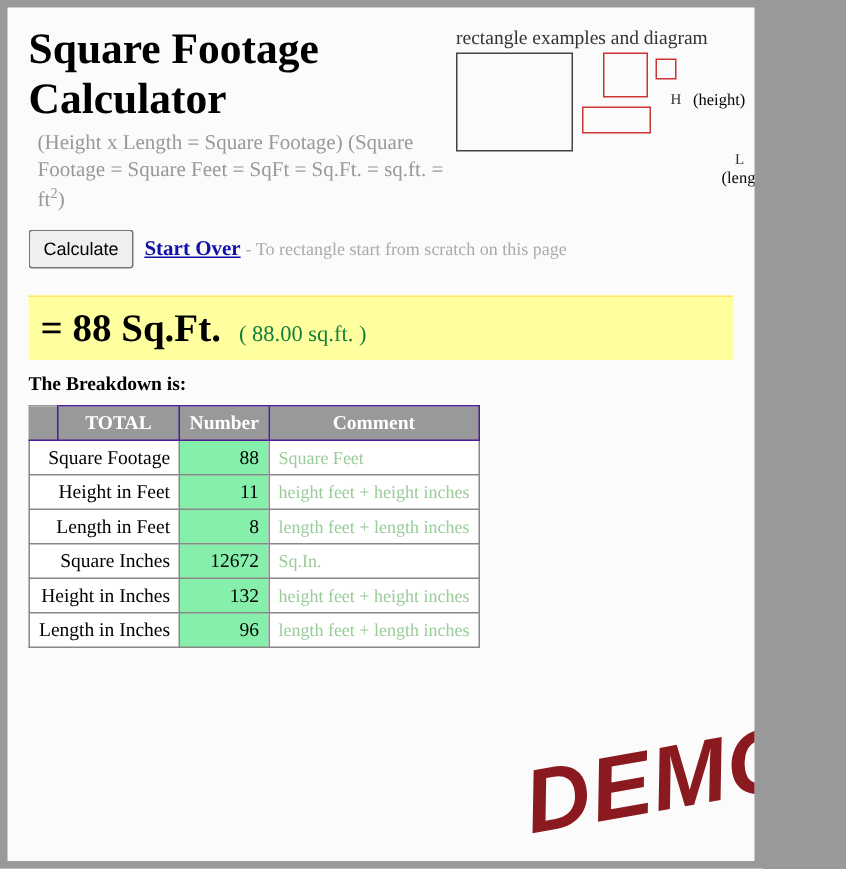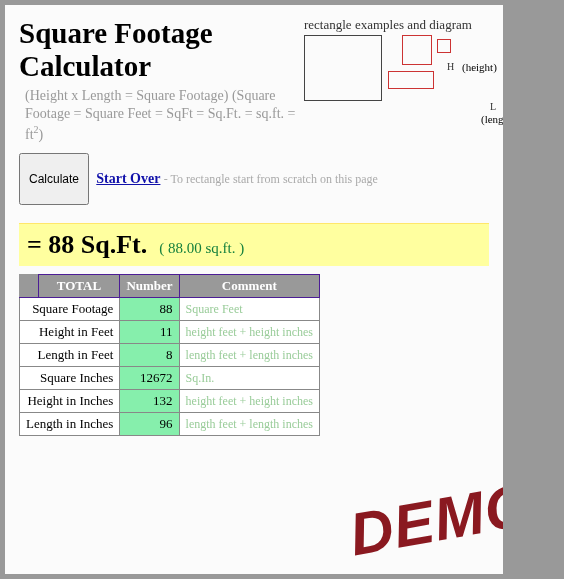--- a/index.html
+++ b/index.html
@@ -24,21 +24,21 @@
   .tL{left:186px;top:66px;}
   .hlbl{position:absolute;left:158px;top:26px;font-size:11px;}
   .llbl{position:absolute;left:177px;top:78px;font-size:11px;}
   .inputs{margin-top:14px;font-size:18px;}
   .paren{font-size:24px;font-weight:bold;}
   .lbl{font-size:20px;font-weight:bold;}
   input.num{width:55px;font-size:13px;padding:1px 3px;font-family:Arial,sans-serif;}
   .unit{font-size:15px;margin:0 6px 0 2px;}
   .xrow{font-size:16px;font-weight:bold;margin:2px 0 2px 28px;}
   .ctrlrow{margin-top:8px;font-size:13px;}
-  button.calc{font-family:Arial,sans-serif;font-size:12px;padding:17px 8px;}
+  button.calc{font-family:Arial,sans-serif;font-size:12px;padding:4px 8px;}
   a.so{color:#11a;font-weight:bold;margin-left:4px;font-size:14px;text-decoration:underline;}
   .sohint{color:#aaa;font-size:12px;}
   .result{background:#ffff9f;padding:6px 8px;margin:18px 0 8px 0;border-top:1px solid #ffe76b;}
   .result .eq{font-size:26px;font-weight:bold;}
   .result .fine{color:#15803d;font-size:15px;margin-left:8px;}
   .bklbl{font-size:13px;font-weight:bold;margin:6px 0;}
   table.bk{border-collapse:collapse;font-size:13px;}
   table.bk th{background:#999;color:#fff;font-weight:bold;padding:3px 6px;border:1px solid #4c1d95;}
   table.bk th.blank{background:#999;border-left:1px solid #999;border-top:1px solid #999;}
   table.bk td{border:1px solid #888;padding:3px 6px;}
@@ -80,20 +80,21 @@
     <button class="calc">Calculate</button>
     <a href="#" class="so">Start Over</a>
     <span class="sohint"> - To rectangle start from scratch on this page</span>
   </div>
 
   <div class="result">
     <span class="eq">= 88 Sq.Ft.</span>
     <span class="fine">( 88.00 sq.ft. )</span>
   </div>
 
+  <div class="bklbl">The Breakdown is:</div>
 
   <table class="bk">
     <tbody>
           <tr>
       <th class="blank"></th>
       <th>TOTAL</th>
       <th>Number</th>
       <th>Comment</th>
     </tr>
     <tr>

